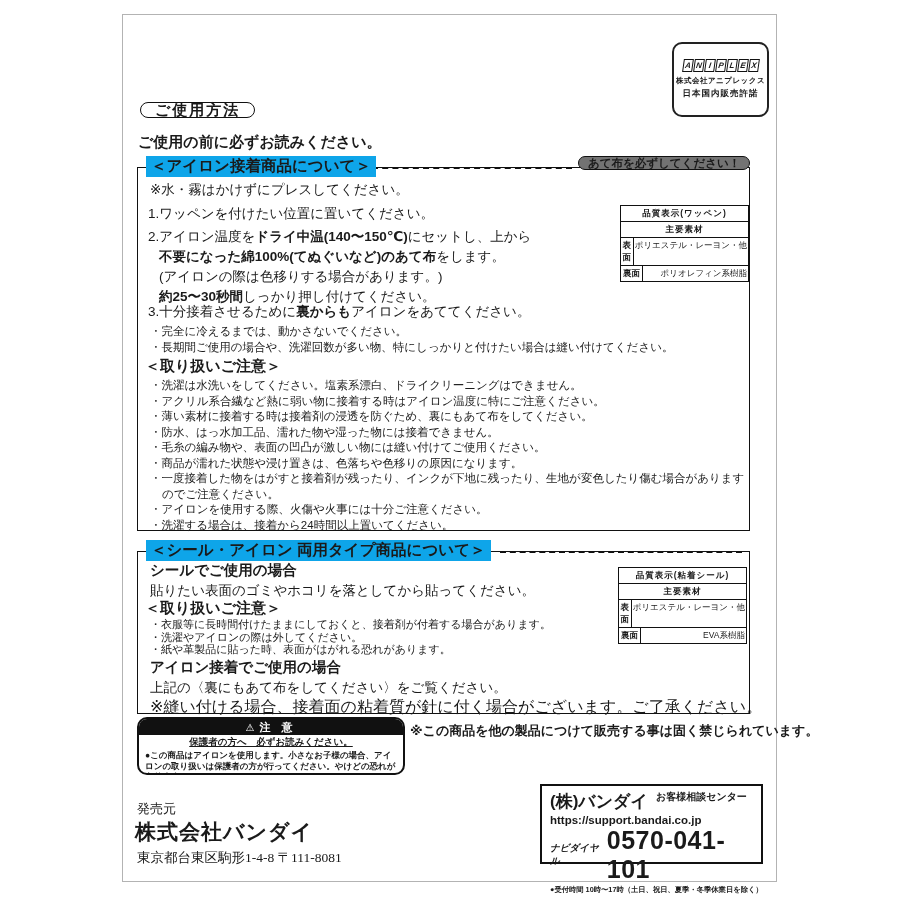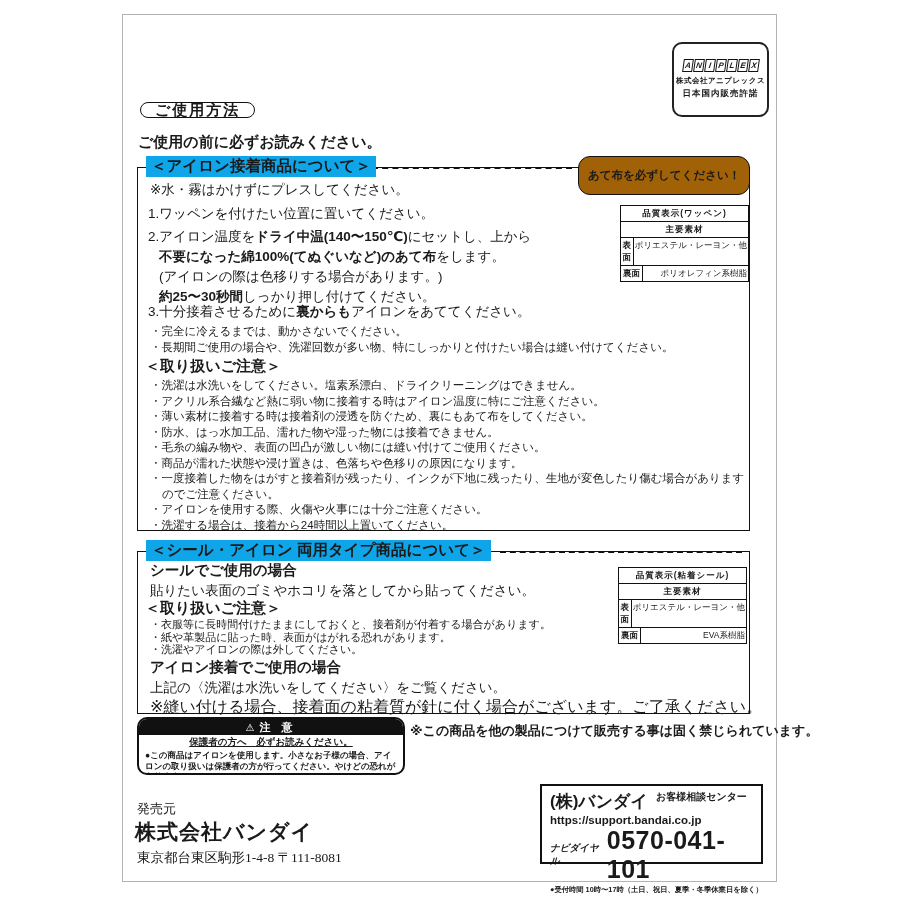--- a/index.html
+++ b/index.html
@@ -22,21 +22,21 @@
 
   
   .box1 { left:137px; top:167px; width:613px; height:364px; border:1.6px solid #111; }
   .box2 { left:137px; top:551px; width:613px; height:163px; border:1.6px solid #111; }
   .sec-title { background:#0ea5e9; padding:0 5px; font-size:15.5px; font-weight:700; white-space:nowrap; }
   .t1 { left:146px; top:156px; }
   .t2 { left:146px; top:540px; }
   .connector { border-top:2.5px dashed #111; }
   .c1 { left:372px; top:167px; width:200px; }
   .c2 { left:500px; top:551px; width:242px; }
-  .badge { left:578px; top:156px; height:39px; padding:0 9px; border:1.8px solid #111; border-radius:12px; background:#a16207; font-size:11.5px; font-weight:700; display:flex; align-items:center; white-space:nowrap; }
+  .badge { left:578px; top:156px; height:14px; padding:0 9px; border:1.8px solid #111; border-radius:12px; background:#737373; font-size:11.5px; font-weight:700; display:flex; align-items:center; white-space:nowrap; }
 
   .txt14 { font-size:13.5px; }
   .txt14b { font-size:13.5px; font-weight:700; }
   .bold { font-weight:700; }
   .care-title { font-size:15px; font-weight:700; }
   .bullets { font-size:11.5px; line-height:15.5px; }
   .bullets div { padding-left:12px; text-indent:-12px; }
   .bullets2 { font-size:11px; line-height:12.5px; }
   .bullets2 div { padding-left:11px; text-indent:-11px; }
 
@@ -155,26 +155,26 @@
   <div class="abs box2"></div>
   <div class="abs connector c2"></div>
   <div class="abs sec-title t2">＜シール・アイロン 両用タイプ商品について＞</div>
 
   <div class="abs txt14b" style="left:150px; top:561px; font-size:14.5px;">シールでご使用の場合</div>
   <div class="abs txt14" style="left:150px; top:582px;">貼りたい表面のゴミやホコリを落としてから貼ってください。</div>
   <div class="abs care-title" style="left:145px; top:599px;">＜取り扱いご注意＞</div>
 
   <div class="abs bullets2" style="left:150px; top:618px; width:440px;">
     <div>・衣服等に長時間付けたままにしておくと、接着剤が付着する場合があります。</div>
+    <div>・洗濯やアイロンの際は外してください。</div>
     <div>・紙や革製品に貼った時、表面がはがれる恐れがあります。</div>
-    <div>・洗濯やアイロンの際は外してください。</div>
   </div>
 
   <div class="abs txt14b" style="left:150px; top:658px; font-size:14.5px;">アイロン接着でご使用の場合</div>
-  <div class="abs txt14" style="left:150px; top:679px;">上記の〈洗濯は水洗いをしてください〉をご覧ください。</div>
+  <div class="abs txt14" style="left:150px; top:679px;">上記の〈裏にもあて布をしてください〉をご覧ください。</div>
   <div class="abs" style="left:150px; top:697px; font-size:16px;">※縫い付ける場合、接着面の粘着質が針に付く場合がございます。ご了承ください。</div>
 
   <div class="abs mtable tb2">
     <div class="hrow">品質表示(粘着シール)</div>
     <div class="hrow">主要素材</div>
     <div class="drow">
       <div class="lbl">表面</div>
       <div class="val">ポリエステル・レーヨン・他</div>
     </div>
     <div class="drow">

